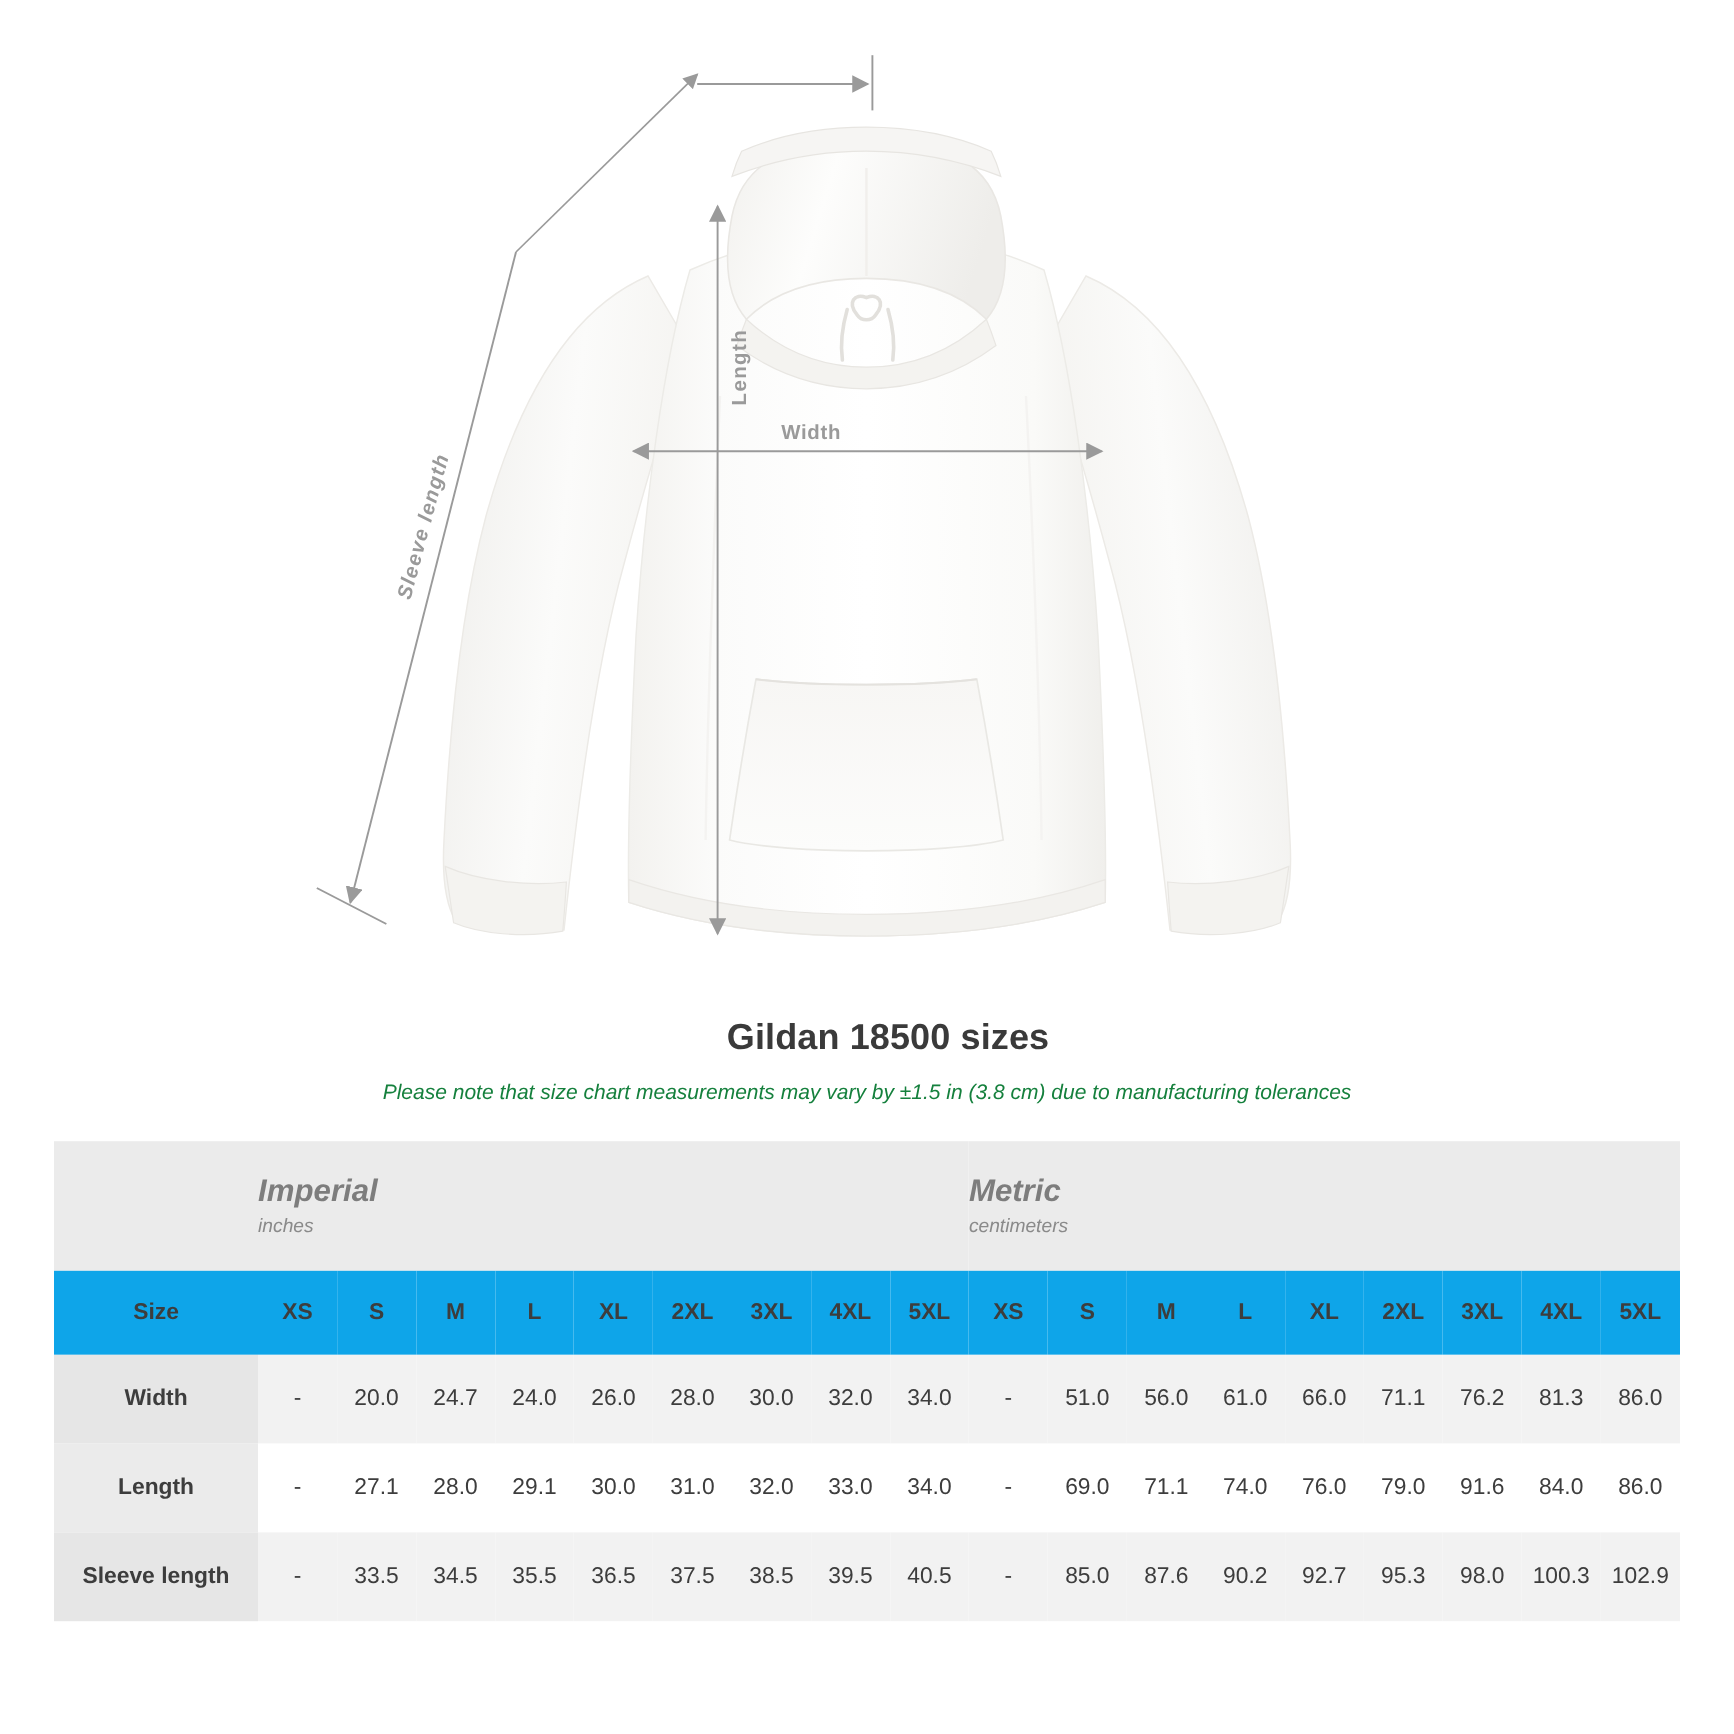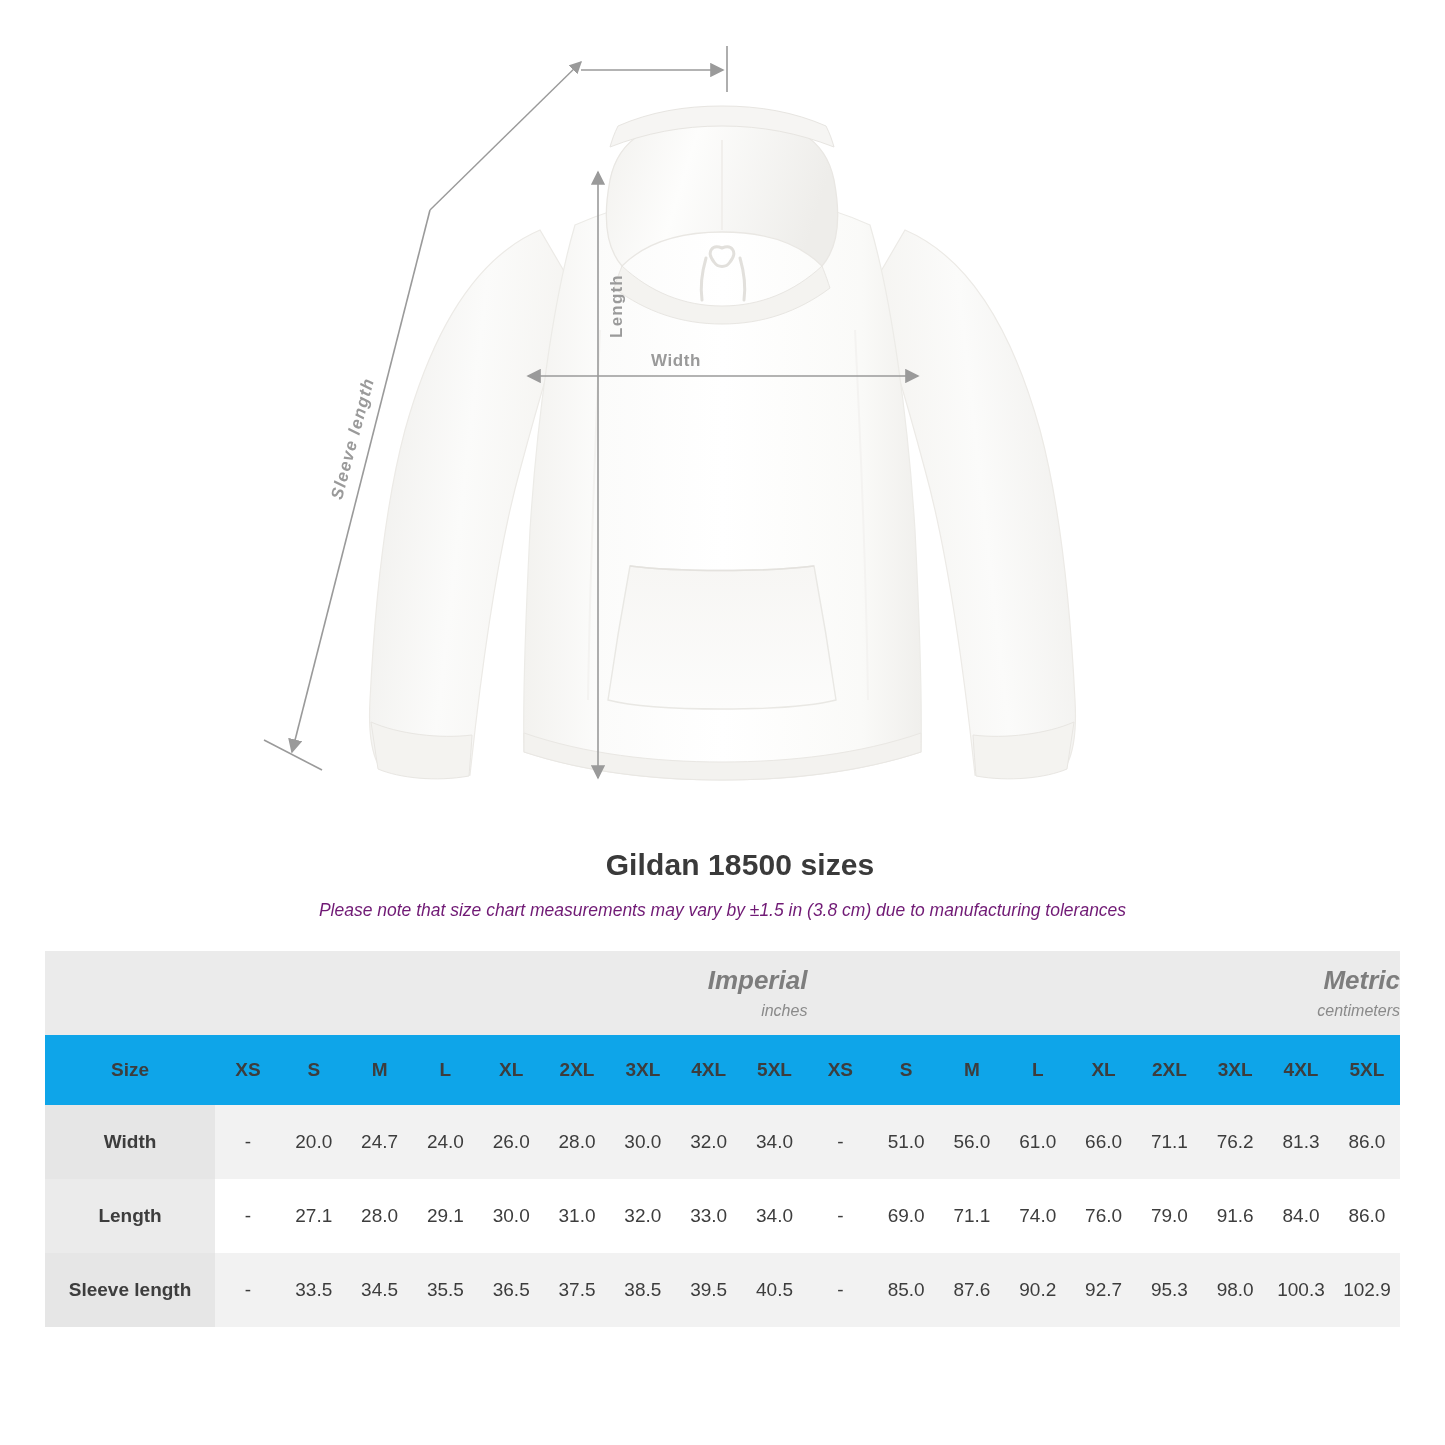--- a/index.html
+++ b/index.html
@@ -40,41 +40,41 @@
   .chart-title {
     font-size: 30px;
     font-weight: bold;
     color: #3a3a3a;
     letter-spacing: 0.1px;
     margin-left: 35px;
   }
   .chart-note {
     font-size: 17.5px;
     font-style: italic;
-    color: #701a75;
+    color: #15803d;
     margin-top: 18px;
   }
 
   
   .table-wrap {
     margin: 30px 45px 0 45px;
   }
   table.size-table {
     border-collapse: collapse;
     width: 1355px;
     table-layout: fixed;
   }
   table.size-table td, table.size-table th {
     padding: 0;
     margin: 0;
   }
   .unit-head {
-    height: 84px;
+    height: 108px;
     background: #ebebeb;
-    text-align: right;
+    text-align: left;
     vertical-align: middle;
   }
   .unit-head .u-name {
     font-size: 26px;
     font-style: italic;
     font-weight: bold;
     color: #7d7d7d;
     line-height: 1.1;
   }
   .unit-head .u-sub {

